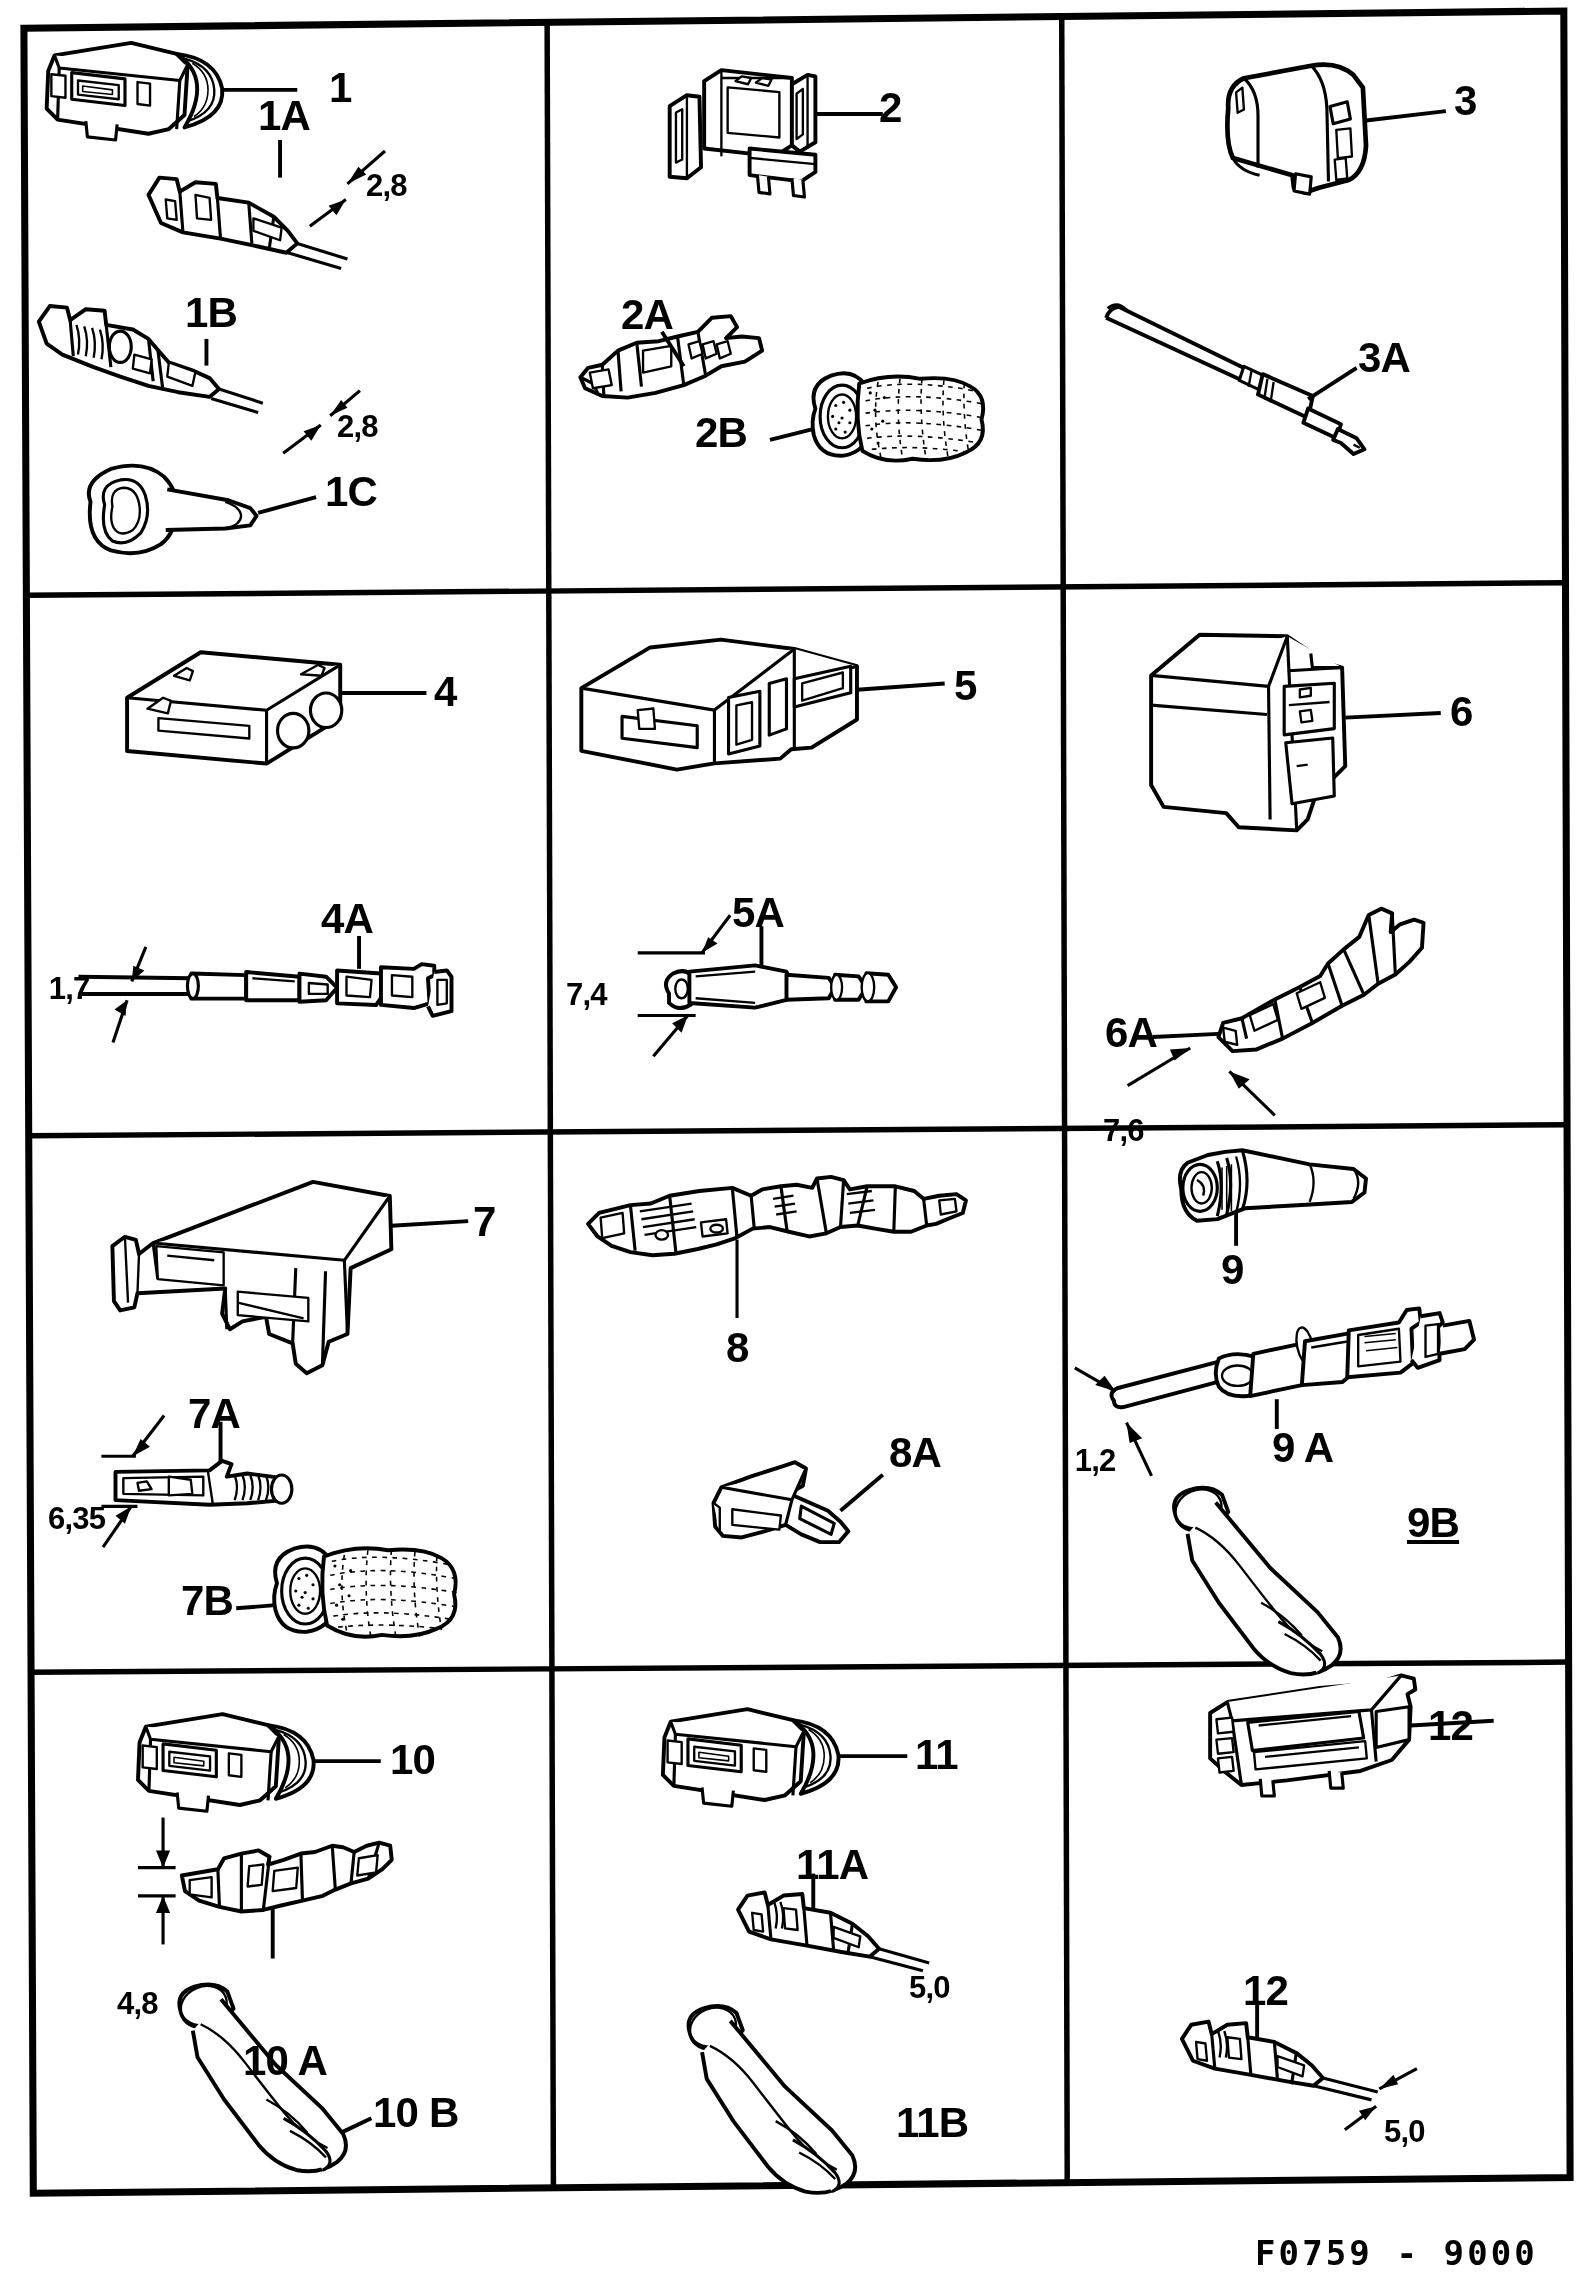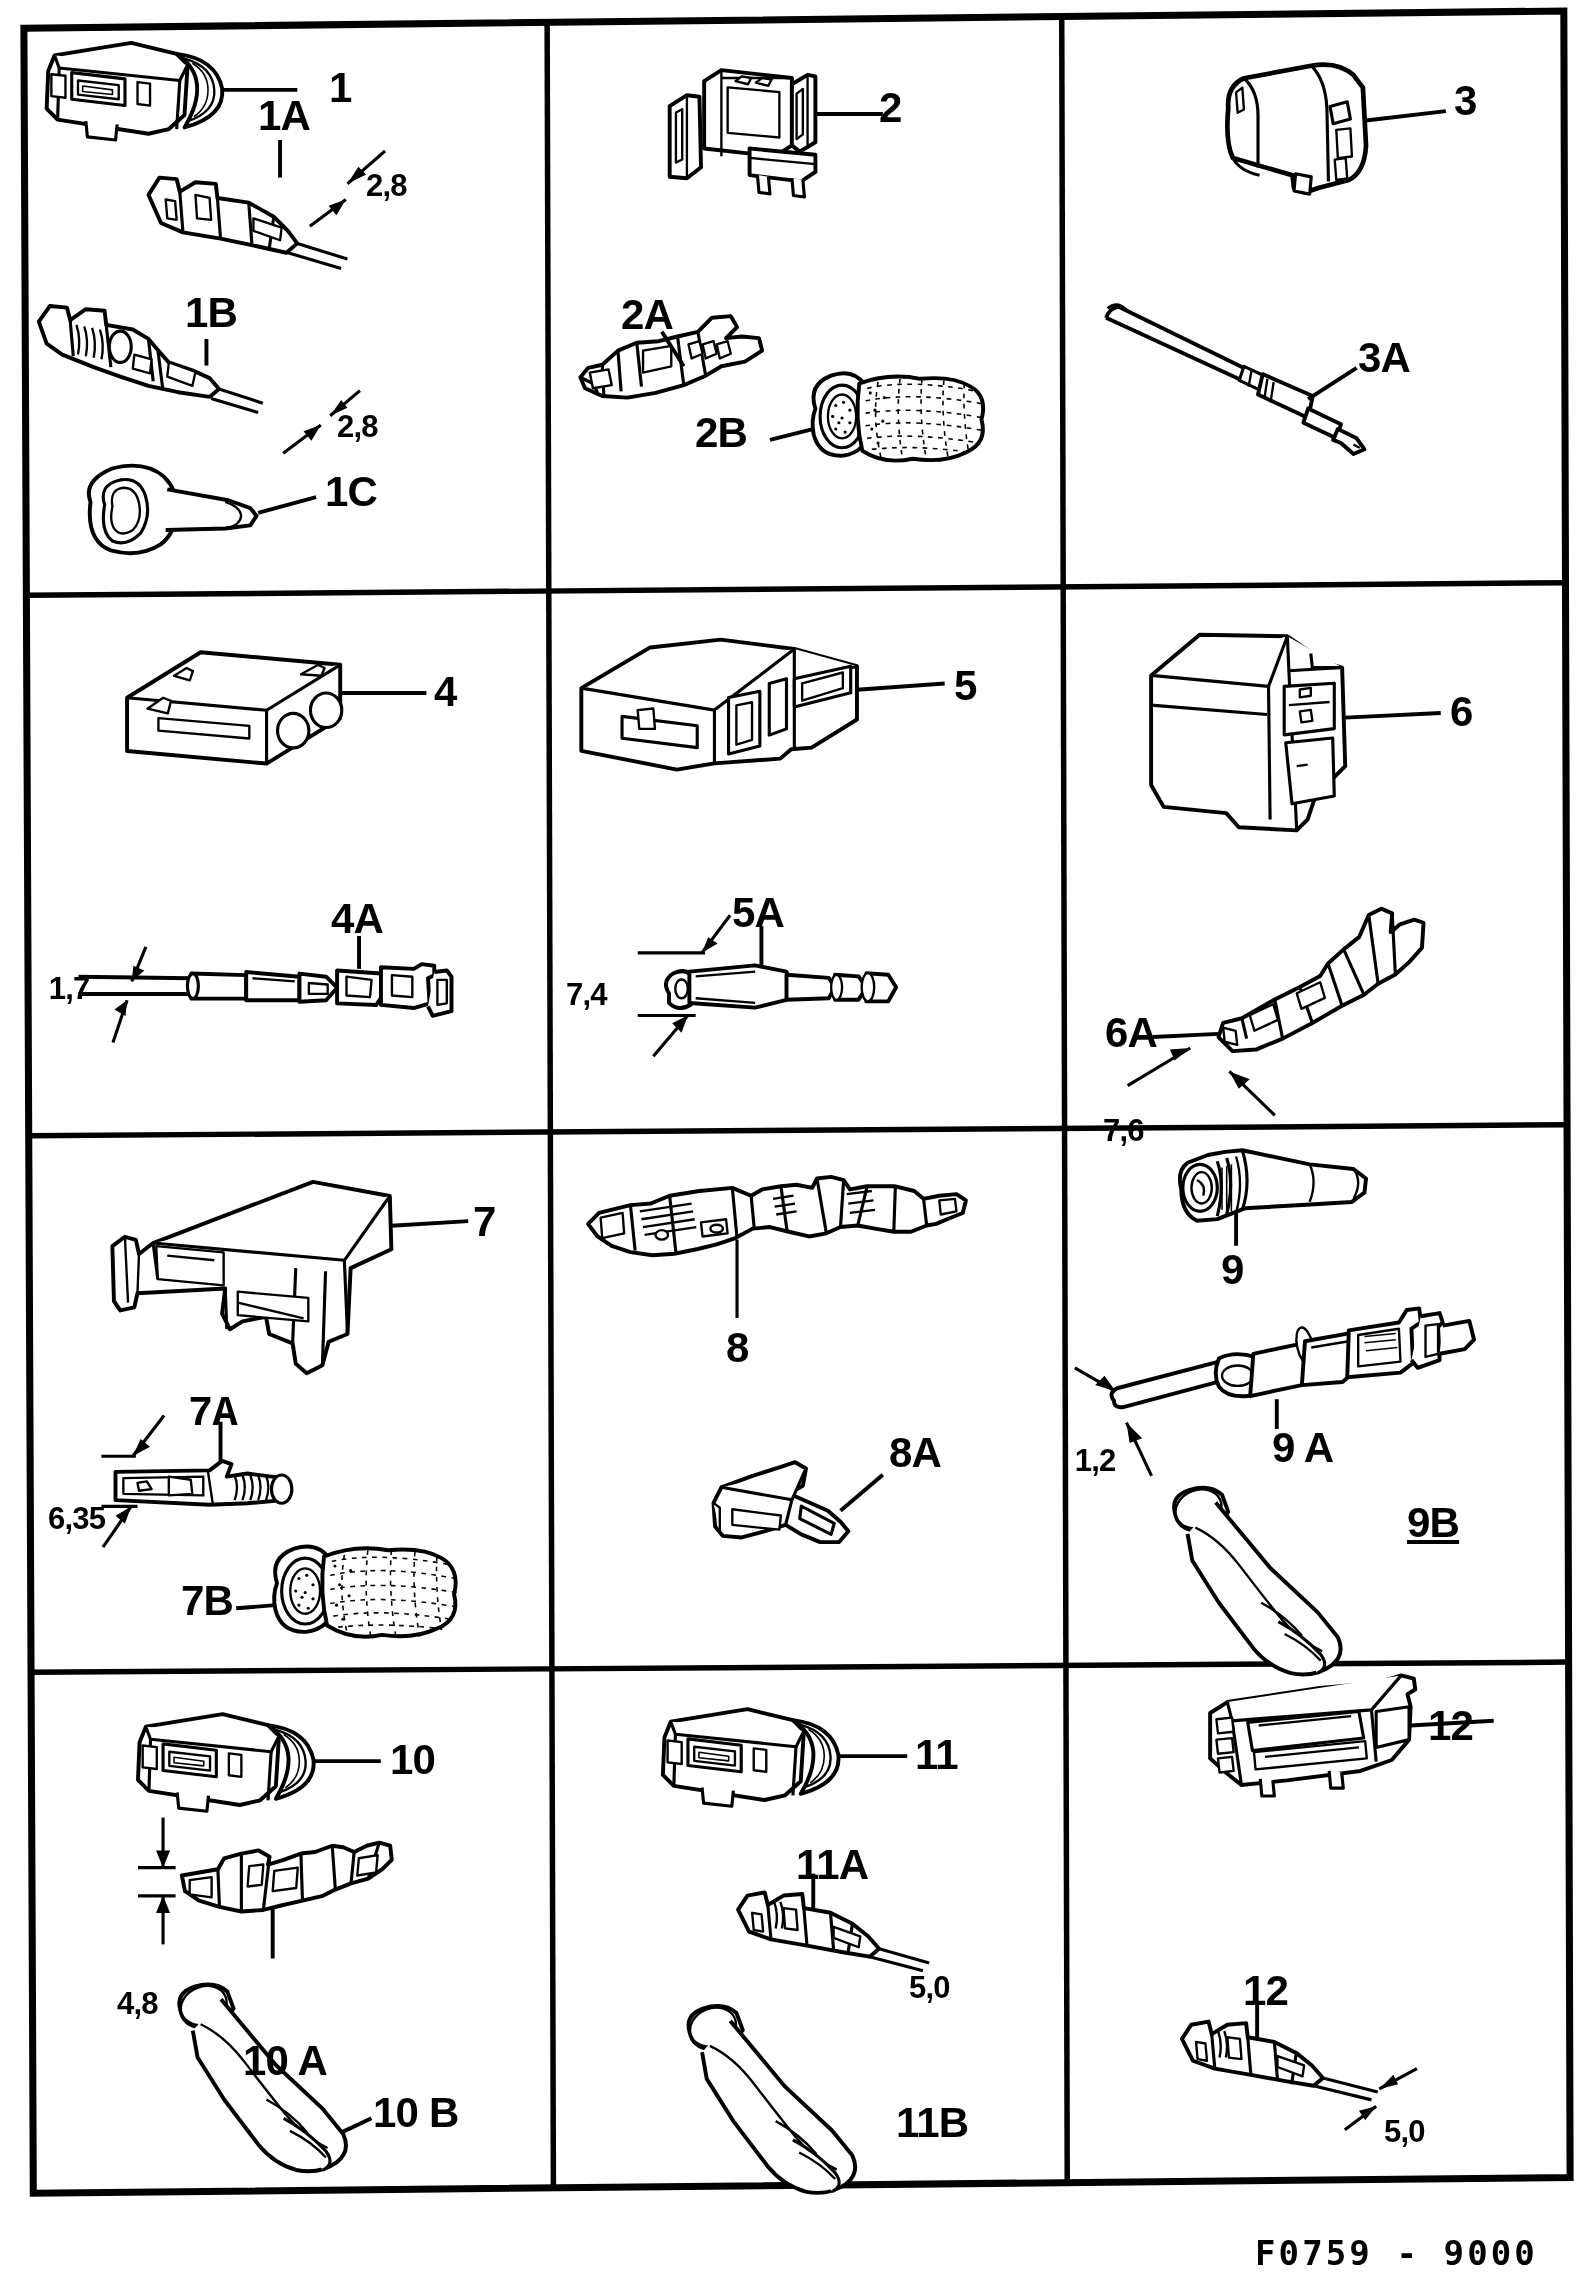--- a/index.html
+++ b/index.html
@@ -327,21 +327,21 @@
 
           <path d="M86 -16 L68 28" stroke-width="4" fill="none"></path>
           <polygon points="68,28 84,14 70,8" fill="#000" stroke="none"></polygon>
           <path d="M44 106 L62 52" stroke-width="4" fill="none"></path>
           <polygon points="62,52 46,64 60,72" fill="#000" stroke="none"></polygon>
         </g>
       </g>
     </svg>
 
     <div class="lbl big" style="left:401px;top:72px;">4</div>
-    <div class="lbl big" style="left:298px;top:299px;">4A</div>
+    <div class="lbl big" style="left:288px;top:299px;">4A</div>
     <div class="lbl dim" style="left:15.7px;top:374px;">1,7</div>
   </div>
 
   <div class="cell" style="left:550px;top:594px;width:509px;height:536px;">
     <svg class="art" width="509" height="536" viewBox="0 0 650 684">
       <g fill="#fff" stroke="#000" stroke-width="4" stroke-linejoin="round">
 
         <g transform="translate(40,50)">
           <path d="M0 70 L88 18 L178 8 L272 20 L352 42 L352 110 L294 146 L268 148 L254 160 L170 166 L122 174 L0 150 Z" stroke-width="5"></path>
           <path d="M0 70 L170 98 L272 20" stroke-width="4"></path>
@@ -526,21 +526,21 @@
               <circle cx="110" cy="32" r="2"></circle>
               <circle cx="108" cy="64" r="2"></circle>
           </g>
 
           <path d="M14 76 L-36 80" stroke-width="5" fill="none"></path>
         </g>
       </g>
     </svg>
 
     <div class="lbl big" style="left:439px;top:63px;">7</div>
-    <div class="lbl big" style="left:154px;top:255px;font-family:Liberation Mono, monospace;">7A</div>
+    <div class="lbl big" style="left:154px;top:255px;">7A</div>
     <div class="lbl big" style="left:147px;top:442px;">7B</div>
     <div class="lbl dim" style="left:14px;top:337px;margin-top:28px;">6,35</div>
   </div>
 
   <div class="cell" style="left:552px;top:1133px;width:508px;height:533px;">
     <svg class="art" width="508" height="533" viewBox="0 0 648 680">
       <g fill="#fff" stroke="#000" stroke-width="4" stroke-linejoin="round">
 
         <g transform="translate(46,56)">
           <path d="M0 60 L14 46 L54 36 L80 34 L104 24 L142 18 L184 14 L208 24 L222 16 L246 12 L266 10 L286 14 L292 2 L310 0 L326 4 L334 16 L356 12 L392 12 L416 18 L428 28 L448 24 L470 22 L482 30 L478 46 L458 54 L444 60 L432 62 L412 70 L390 70 L366 66 L344 62 L322 64 L304 72 L282 76 L256 70 L232 64 L210 66 L188 78 L164 86 L140 92 L110 98 L82 100 L54 96 L30 88 L12 76 Z" stroke-width="5"></path>

